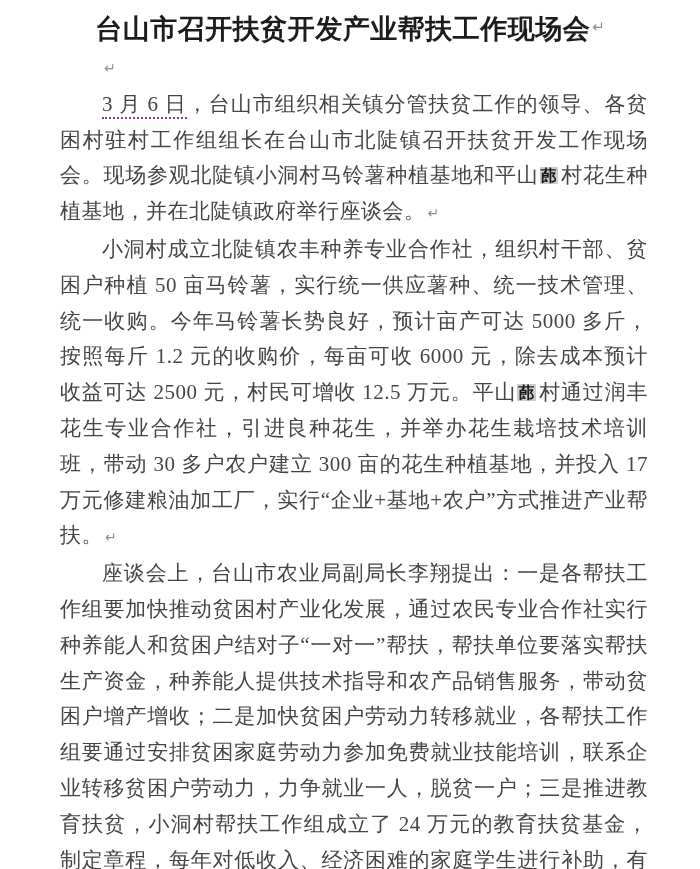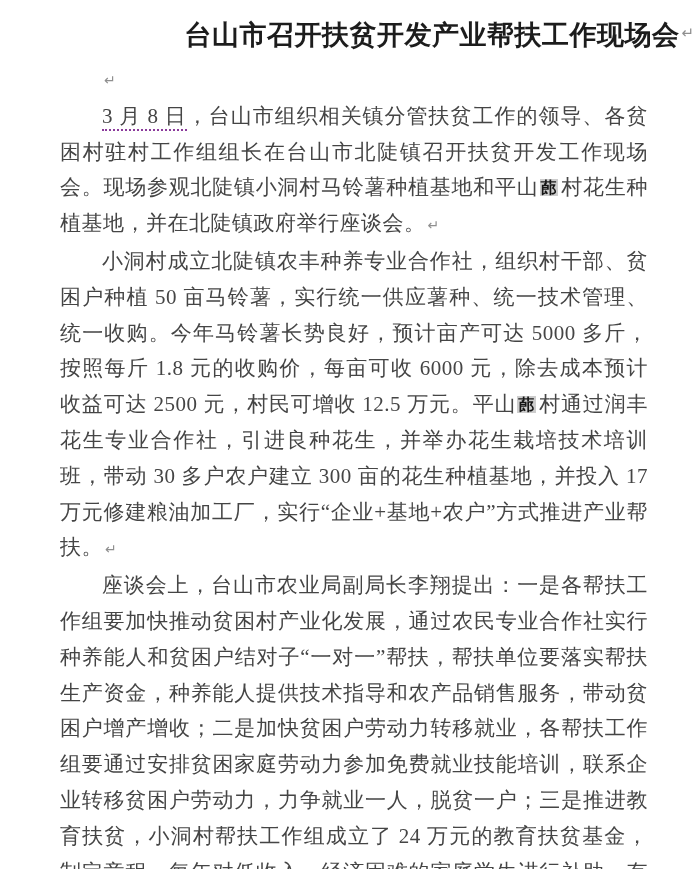--- a/index.html
+++ b/index.html
@@ -5,23 +5,23 @@
   html, body { margin: 0; padding: 0; background: #ffffff; }
   .page {
     position: relative;
     width: 700px;
     height: 869px;
     background: #ffffff;
     overflow: hidden;
     font-family: "Liberation Serif", serif;
   }
   .doc-title {
-    margin: 6px;
+    margin: 0;
     padding-top: 7px;
-    text-align: right;
+    text-align: center;
     font-size: 27px;
     font-weight: bold;
     color: #1c1c1c;
     letter-spacing: 0.5px;
     line-height: 40px;
     white-space: nowrap;
   }
   .body-text {
     padding: 0 52px 0 60px;
   }
@@ -61,17 +61,17 @@
 </style>
 </head>
 <body>
 
 <div class="page">
   <h1 class="doc-title">
     <span>台山市召开扶贫开发产业帮扶工作现场会</span><span class="pmark title-mark">↵</span>
   </h1>
   <div class="body-text">
       <p class="para"><span class="seg-mark">↵</span></p>
-      <p class="para"><span class="seg-smarttag">3 月 8 日</span><span class="seg-text">，台山市组织相关镇分管扶贫工作的领导、各贫困村驻村工作组组长在台山市北陡镇召开扶贫开发工作现场会。现场参观北陡镇小洞村马铃薯种植基地和平山</span><span class="seg-rarechar">蓢</span><span class="seg-text">村花生种植基地，并在北陡镇政府举行座谈会。</span><span class="seg-mark">↵</span></p>
-      <p class="para"><span class="seg-text">小洞村成立北陡镇农丰种养专业合作社，组织村干部、贫困户种植 50 亩马铃薯，实行统一供应薯种、统一技术管理、统一收购。今年马铃薯长势良好，预计亩产可达 5000 多斤，按照每斤 1.8 元的收购价，每亩可收 6000 元，除去成本预计收益可达 2500 元，村民可增收 12.5 万元。平山</span><span class="seg-rarechar">蓢</span><span class="seg-text">村通过润丰花生专业合作社，引进良种花生，并举办花生栽培技术培训班，带动 30 多户农户建立 300 亩的花生种植基地，并投入 17 万元修建粮油加工厂，实行“企业+基地+农户”方式推进产业帮扶。</span><span class="seg-mark">↵</span></p>
+      <p class="para"><span class="seg-smarttag">3 月 6 日</span><span class="seg-text">，台山市组织相关镇分管扶贫工作的领导、各贫困村驻村工作组组长在台山市北陡镇召开扶贫开发工作现场会。现场参观北陡镇小洞村马铃薯种植基地和平山</span><span class="seg-rarechar">蓢</span><span class="seg-text">村花生种植基地，并在北陡镇政府举行座谈会。</span><span class="seg-mark">↵</span></p>
+      <p class="para"><span class="seg-text">小洞村成立北陡镇农丰种养专业合作社，组织村干部、贫困户种植 50 亩马铃薯，实行统一供应薯种、统一技术管理、统一收购。今年马铃薯长势良好，预计亩产可达 5000 多斤，按照每斤 1.2 元的收购价，每亩可收 6000 元，除去成本预计收益可达 2500 元，村民可增收 12.5 万元。平山</span><span class="seg-rarechar">蓢</span><span class="seg-text">村通过润丰花生专业合作社，引进良种花生，并举办花生栽培技术培训班，带动 30 多户农户建立 300 亩的花生种植基地，并投入 17 万元修建粮油加工厂，实行“企业+基地+农户”方式推进产业帮扶。</span><span class="seg-mark">↵</span></p>
       <p class="para"><span class="seg-text">座谈会上，台山市农业局副局长李翔提出：一是各帮扶工作组要加快推动贫困村产业化发展，通过农民专业合作社实行种养能人和贫困户结对子“一对一”帮扶，帮扶单位要落实帮扶生产资金，种养能人提供技术指导和农产品销售服务，带动贫困户增产增收；二是加快贫困户劳动力转移就业，各帮扶工作组要通过安排贫困家庭劳动力参加免费就业技能培训，联系企业转移贫困户劳动力，力争就业一人，脱贫一户；三是推进教育扶贫，小洞村帮扶工作组成立了 24 万元的教育扶贫基金，制定章程，每年对低收入、经济困难的家庭学生进行补助，有效缓解贫困家庭子女读书的经济困难。各帮扶工作组要学习小洞村的经验，通过设</span></p>
     </div>
 </div>
 
 </body></html>

